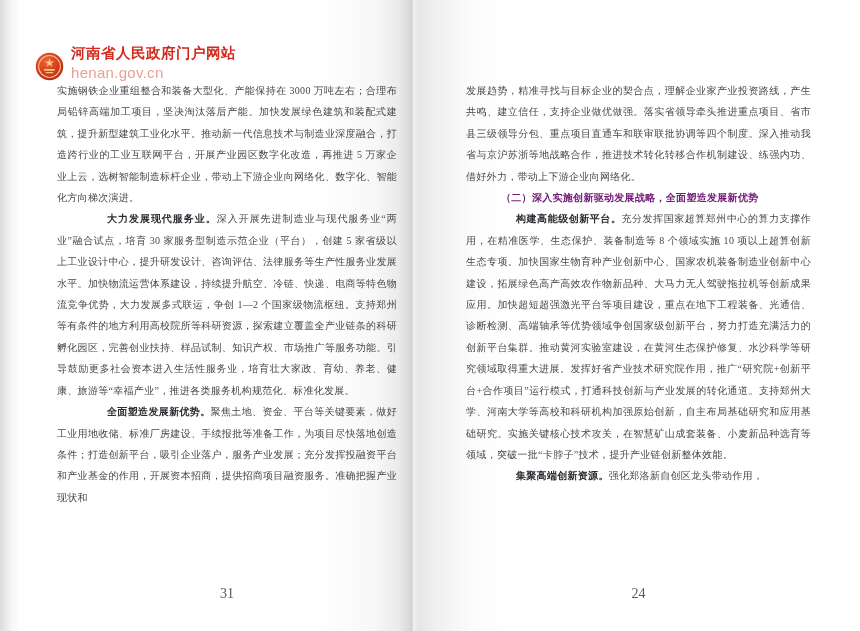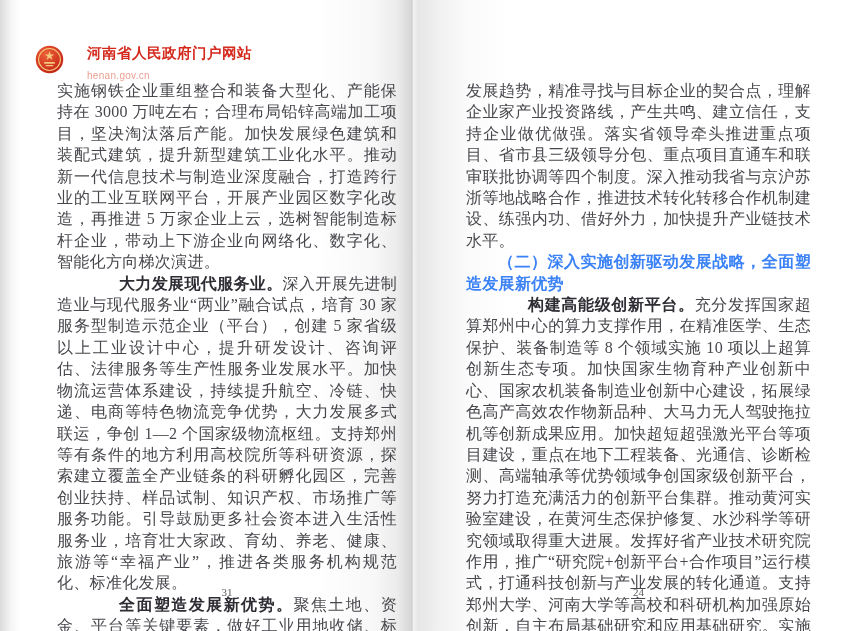--- a/index.html
+++ b/index.html
@@ -21,41 +21,41 @@
       rgba(60,60,60,0.10) 42%,
       rgba(60,60,60,0.20) 48.5%,
       rgba(60,60,60,0.23) 49.6%,
       rgba(60,60,60,0.07) 50.2%,
       rgba(60,60,60,0.13) 53%,
       rgba(60,60,60,0.08) 62%,
       rgba(60,60,60,0.02) 80%,
       rgba(60,60,60,0) 100%);
   }
   .site-header{
-    position:absolute;left:35px;top:45px;display:flex;align-items:flex-start;gap:23px;
+    position:absolute;left:35px;top:45px;display:flex;align-items:flex-end;gap:7px;
     font-family:"Liberation Sans","DejaVu Sans",sans-serif;cursor:pointer;
   }
   .site-title{
     font-size:14.5px;font-weight:bold;color:#d42a1e;letter-spacing:0.5px;line-height:17px;
   }
   .site-domain{
-    font-size:10px;color:#eba092;margin-top:8px;letter-spacing:0.3px;
+    font-size:15px;color:#eba092;margin-top:2px;letter-spacing:0.3px;
   }
   .page{position:absolute;top:80px;}
   .page-left{left:57px;width:340px;}
   .page-right{left:466px;width:345px;}
   .para{
-    margin:0;font-size:16px;line-height:21.4px;color:#47474d;
+    margin:0;font-size:10px;line-height:21.4px;color:#47474d;
     text-align:justify;letter-spacing:0.3px;
   }
   .para.indent{text-indent:2em;}
   .para .lead{font-weight:bold;color:#2d2d33;margin-left:30px;}
-  .para.heading{font-weight:bold;color:#3b82f6;}
+  .para.heading{font-weight:bold;color:#701a75;margin-left:15px;}
   .page-num{
-    position:absolute;top:586px;font-size:11px;color:#5a5a5a;text-align:center;
+    position:absolute;top:586px;font-size:14px;color:#5a5a5a;text-align:center;
   }
   .page-num.pn-left{left:57px;width:340px;}
   .page-num.pn-right{left:466px;width:345px;}
 </style>
 </head>
 <body>
 
 <div class="canvas">
 
   <div class="edge-left"></div>
@@ -84,21 +84,21 @@
   <div class="page page-left">
     <div class="page-body">
         <p class="para">实施钢铁企业重组整合和装备大型化、产能保持在 3000 万吨左右；合理布局铅锌高端加工项目，坚决淘汰落后产能。加快发展绿色建筑和装配式建筑，提升新型建筑工业化水平。推动新一代信息技术与制造业深度融合，打造跨行业的工业互联网平台，开展产业园区数字化改造，再推进 5 万家企业上云，选树智能制造标杆企业，带动上下游企业向网络化、数字化、智能化方向梯次演进。</p>
         <p class="para indent"><span class="lead">大力发展现代服务业。</span>深入开展先进制造业与现代服务业“两业”融合试点，培育 30 家服务型制造示范企业（平台），创建 5 家省级以上工业设计中心，提升研发设计、咨询评估、法律服务等生产性服务业发展水平。加快物流运营体系建设，持续提升航空、冷链、快递、电商等特色物流竞争优势，大力发展多式联运，争创 1—2 个国家级物流枢纽。支持郑州等有条件的地方利用高校院所等科研资源，探索建立覆盖全产业链条的科研孵化园区，完善创业扶持、样品试制、知识产权、市场推广等服务功能。引导鼓励更多社会资本进入生活性服务业，培育壮大家政、育幼、养老、健康、旅游等“幸福产业”，推进各类服务机构规范化、标准化发展。</p>
         <p class="para indent"><span class="lead">全面塑造发展新优势。</span>聚焦土地、资金、平台等关键要素，做好工业用地收储、标准厂房建设、手续报批等准备工作，为项目尽快落地创造条件；打造创新平台，吸引企业落户，服务产业发展；充分发挥投融资平台和产业基金的作用，开展资本招商，提供招商项目融资服务。准确把握产业现状和</p>
       </div>
   </div>
 
   <div class="page page-right">
     <div class="page-body">
-        <p class="para">发展趋势，精准寻找与目标企业的契合点，理解企业家产业投资路线，产生共鸣、建立信任，支持企业做优做强。落实省领导牵头推进重点项目、省市县三级领导分包、重点项目直通车和联审联批协调等四个制度。深入推动我省与京沪苏浙等地战略合作，推进技术转化转移合作机制建设、练强内功、借好外力，加快提升产业链技术水平。</p>
+        <p class="para">发展趋势，精准寻找与目标企业的契合点，理解企业家产业投资路线，产生共鸣、建立信任，支持企业做优做强。落实省领导牵头推进重点项目、省市县三级领导分包、重点项目直通车和联审联批协调等四个制度。深入推动我省与京沪苏浙等地战略合作，推进技术转化转移合作机制建设、练强内功、借好外力，带动上下游企业向网络化。</p>
         <p class="para indent heading">（二）深入实施创新驱动发展战略，全面塑造发展新优势</p>
         <p class="para indent"><span class="lead">构建高能级创新平台。</span>充分发挥国家超算郑州中心的算力支撑作用，在精准医学、生态保护、装备制造等 8 个领域实施 10 项以上超算创新生态专项。加快国家生物育种产业创新中心、国家农机装备制造业创新中心建设，拓展绿色高产高效农作物新品种、大马力无人驾驶拖拉机等创新成果应用。加快超短超强激光平台等项目建设，重点在地下工程装备、光通信、诊断检测、高端轴承等优势领域争创国家级创新平台，努力打造充满活力的创新平台集群。推动黄河实验室建设，在黄河生态保护修复、水沙科学等研究领域取得重大进展。发挥好省产业技术研究院作用，推广“研究院+创新平台+合作项目”运行模式，打通科技创新与产业发展的转化通道。支持郑州大学、河南大学等高校和科研机构加强原始创新，自主布局基础研究和应用基础研究。实施关键核心技术攻关，在智慧矿山成套装备、小麦新品种选育等领域，突破一批“卡脖子”技术，提升产业链创新整体效能。</p>
         <p class="para indent"><span class="lead">集聚高端创新资源。</span>强化郑洛新自创区龙头带动作用，</p>
       </div>
   </div>
 
   <div class="page-num pn-left">31</div>
   <div class="page-num pn-right">24</div>
 
 </div>

